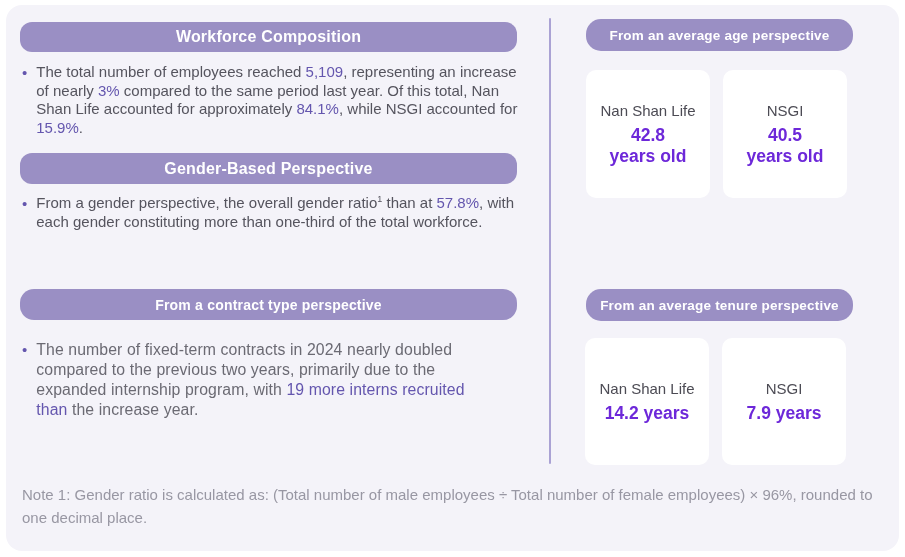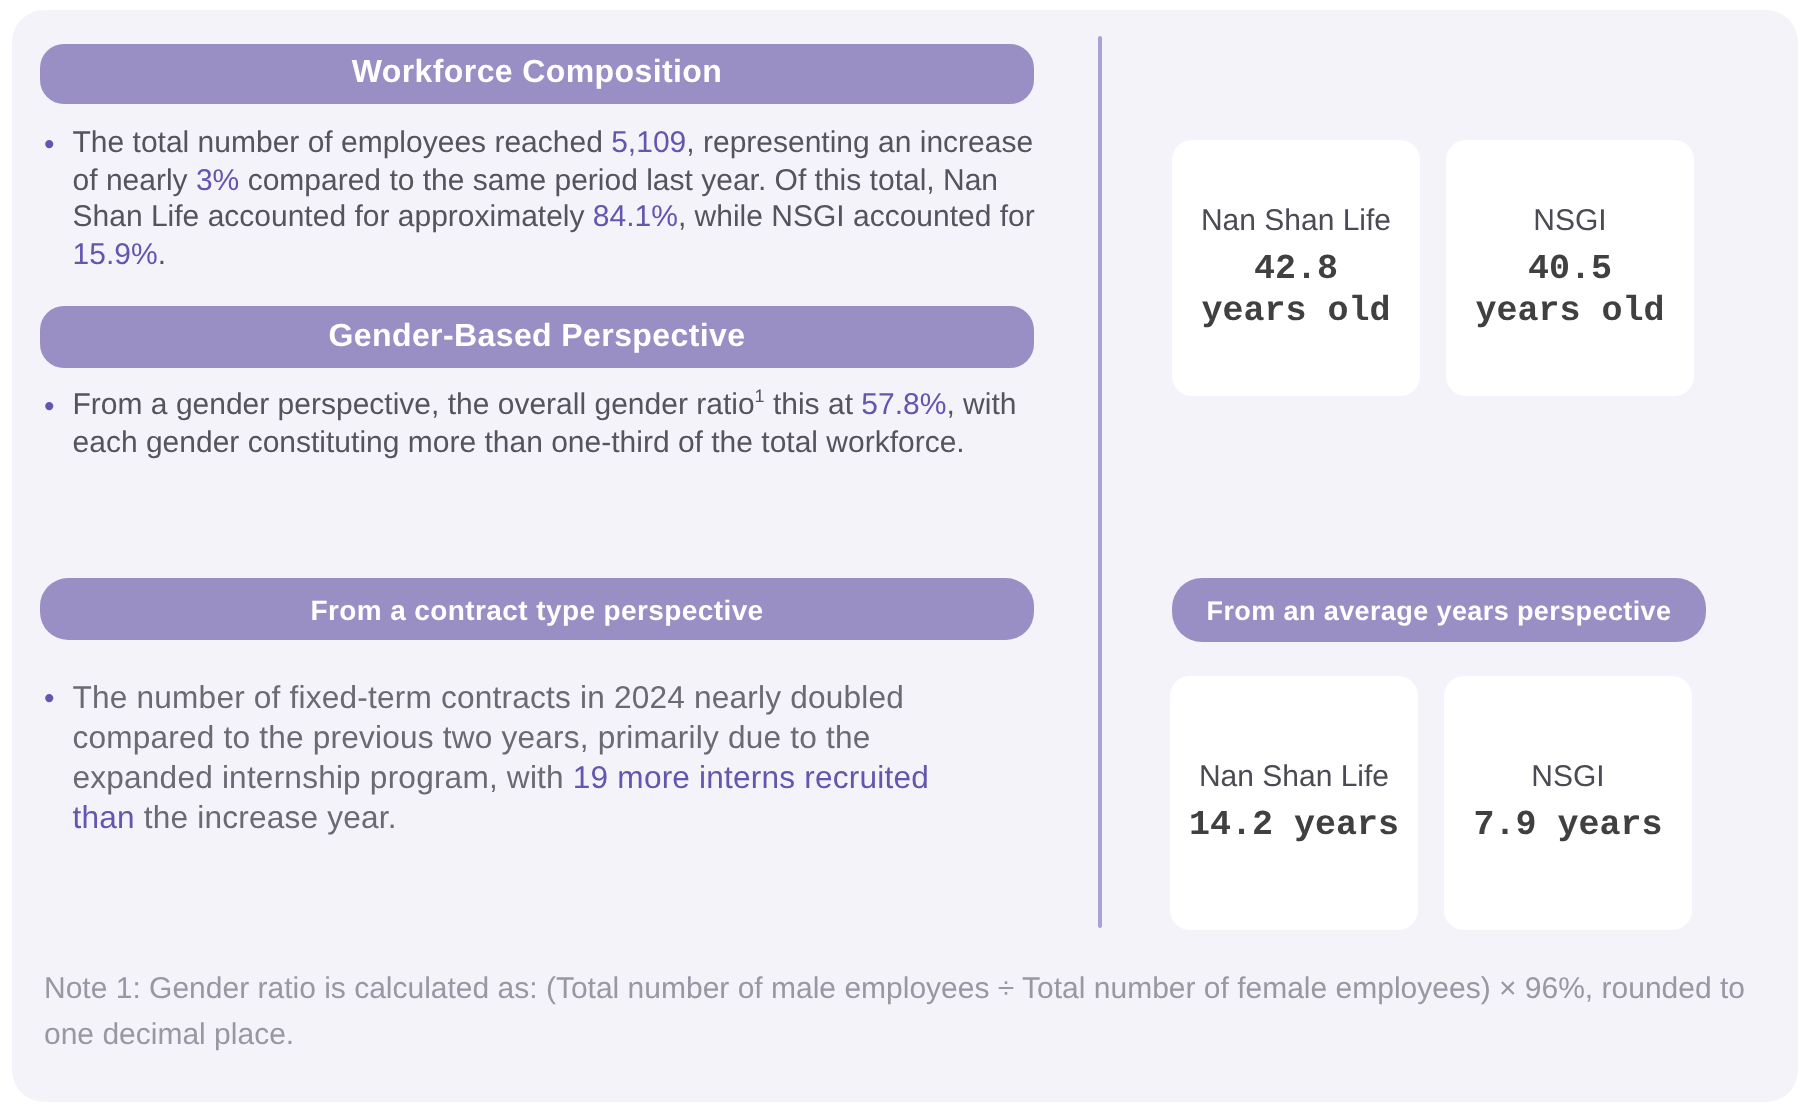--- a/index.html
+++ b/index.html
@@ -51,23 +51,22 @@
     position: absolute; left: 549px; top: 18px; width: 2px; height: 446px;
     background: #aaa2d4; border-radius: 1px;
   }
   .card {
     position: absolute; width: 124px; background: #ffffff; border-radius: 10px;
     display: flex; flex-direction: column; align-items: center; justify-content: center;
     text-align: center;
   }
   .card-label { color: #4c4b54; font-size: 15px; line-height: 19px; }
   .card-value {
-    color: #404040; font-weight: 700; font-size: 17.5px; line-height: 21px;
+    color: #6d28d9; font-weight: 700; font-size: 17.5px; line-height: 21px;
     margin-top: 5px;
-    font-family: Liberation Mono, monospace;
   }
   .note {
     position: absolute; left: 22px; top: 483px; width: 868px;
     color: #9897a3; font-size: 15px; line-height: 23px;
   }
 </style>
 </head>
 <body>
 
 <div class="stage">
@@ -81,53 +80,56 @@
     <span class="bullet-dot">•</span>
     <div class="para"><span>The total number of employees reached </span><span class="accent">5,109</span><span>, representing an increase of nearly </span><span class="accent">3%</span><span> compared to the same period last year. Of this total, Nan Shan Life accounted for approximately </span><span class="accent">84.1%</span><span>, while NSGI accounted for </span><span class="accent">15.9%</span><span>.</span></div>
   </div>
 
   <div class="bar bar-left-lg" style="top:153px; height:31px;">
     <span>Gender-Based Perspective</span>
   </div>
 
   <div class="bullet-row" style="top:194px;">
     <span class="bullet-dot">•</span>
-    <div class="para"><span>From a gender perspective, the overall gender ratio</span><sup>1</sup><span> this at </span><span class="accent">57.8%</span><span>, with each gender constituting more than one-third of the total workforce.</span></div>
+    <div class="para"><span>From a gender perspective, the overall gender ratio</span><sup>1</sup><span> than at </span><span class="accent">57.8%</span><span>, with each gender constituting more than one-third of the total workforce.</span></div>
   </div>
 
   <div class="bar bar-left-sm" style="top:289px;">
     <span>From a contract type perspective</span>
   </div>
 
   <div class="bullet-row" style="top:340px;">
     <span class="bullet-dot" style="line-height:20px;">•</span>
     <div class="para para-contract"><span>The number of fixed-term contracts in 2024 nearly doubled compared to the previous two years, primarily due to the expanded internship program, with </span><span class="accent">19 more interns recruited than</span><span> the increase year.</span></div>
   </div>
 
   <div class="divider"></div>
 
+  <div class="bar bar-right" style="top:19px;">
+    <span>From an average age perspective</span>
+  </div>
 
   <div class="card" style="left:586px; top:70px; height:128px;">
     <div class="card-label">Nan Shan Life</div>
     <div class="card-value">
       <div>42.8</div>
       <div>years old</div>
     </div>
   </div>
 
   <div class="card" style="left:723px; top:70px; height:128px;">
     <div class="card-label">NSGI</div>
     <div class="card-value">
       <div>40.5</div>
       <div>years old</div>
     </div>
   </div>
 
   <div class="bar bar-right" style="top:289px;">
-    <span>From an average years perspective</span>
+    <span>From an average tenure perspective</span>
   </div>
 
   <div class="card" style="left:585px; top:338px; height:127px;">
     <div class="card-label">Nan Shan Life</div>
     <div class="card-value">14.2 years</div>
   </div>
 
   <div class="card" style="left:722px; top:338px; height:127px;">
     <div class="card-label">NSGI</div>
     <div class="card-value">7.9 years</div>

